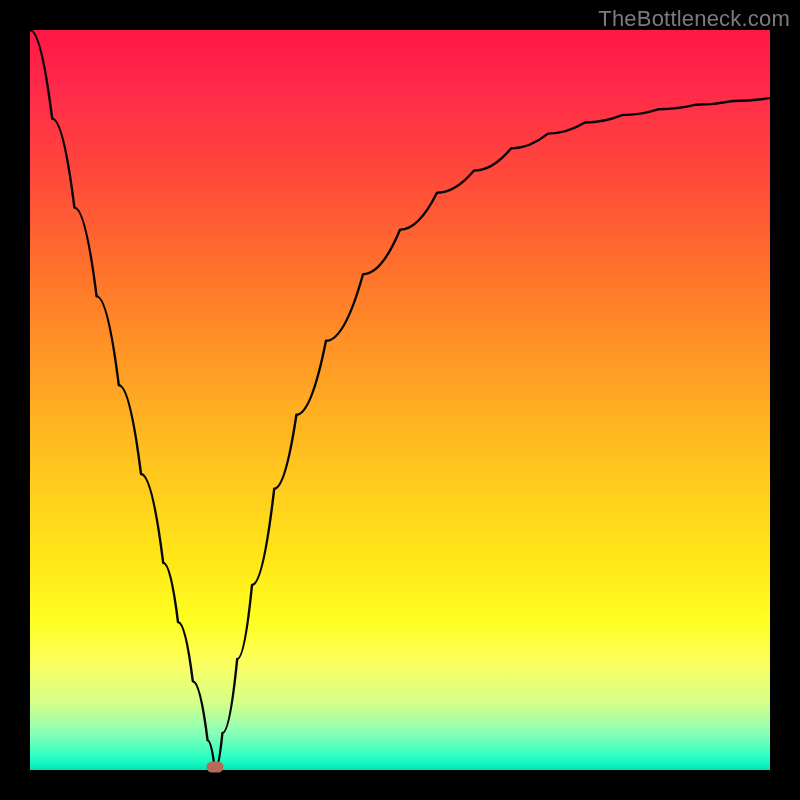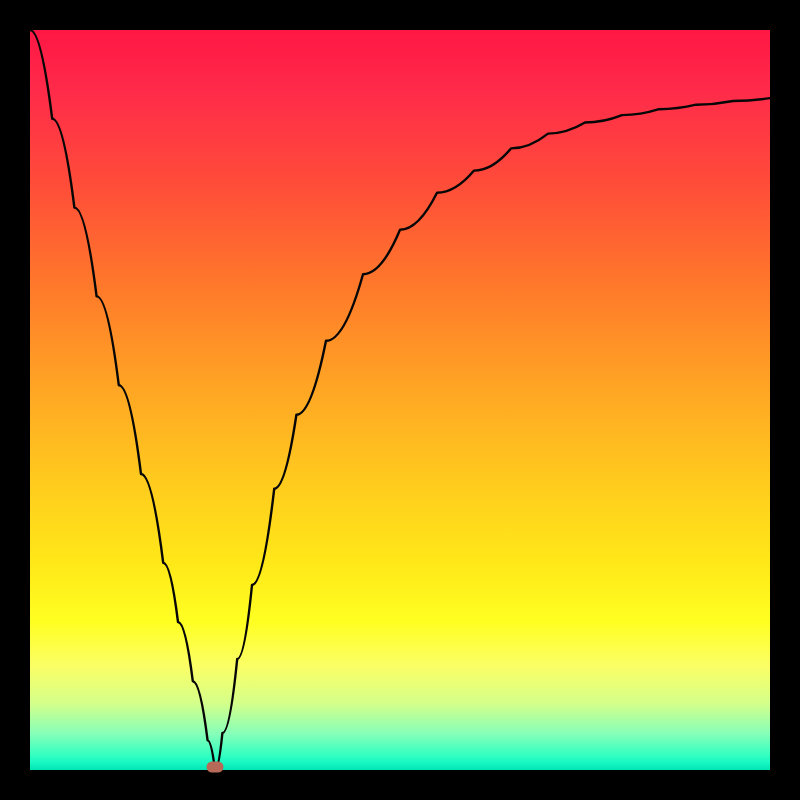--- a/index.html
+++ b/index.html
@@ -63,19 +63,20 @@
     height: 11px;
     border-radius: 6px;
     background: #b86a58;
     transform: translate(-50%, -50%);
   }
 </style>
 </head>
 <body>
 
 <div class="frame">
+  <div class="watermark">TheBottleneck.com</div>
   <div class="plot-area">
     <svg class="curve" viewBox="0 0 740 740" preserveAspectRatio="none">
       <path id="curve-path" fill="none" stroke-width="2.4" stroke-linejoin="round" stroke-linecap="round" d="M 0.0 0.0 Q 11.1 0.0 22.2 88.8 Q 33.3 88.8 44.4 177.6 Q 55.5 177.6 66.6 266.4 Q 77.7 266.4 88.8 355.2 Q 99.9 355.2 111.0 444.0 Q 122.1 444.0 133.2 532.8 Q 140.6 532.8 148.0 592.0 Q 155.4 592.0 162.8 651.2 Q 170.2 651.2 177.6 710.4 Q 181.3 710.4 185.0 740.0 Q 188.7 740.0 192.4 703.0 Q 199.8 703.0 207.2 629.0 Q 214.6 629.0 222.0 555.0 Q 233.1 555.0 244.2 458.8 Q 255.3 458.8 266.4 384.8 Q 281.2 384.8 296.0 310.8 Q 314.5 310.8 333.0 244.2 Q 351.5 244.2 370.0 199.8 Q 388.5 199.8 407.0 162.8 Q 425.5 162.8 444.0 140.6 Q 462.5 140.6 481.0 118.4 Q 499.5 118.4 518.0 103.6 Q 536.5 103.6 555.0 92.5 Q 573.5 92.5 592.0 85.1 Q 610.5 85.1 629.0 79.2 Q 647.5 79.2 666.0 74.7 Q 684.5 74.7 703.0 71.0 Q 721.5 71.0 740.0 68.1" stroke="#070707"></path>
     </svg>
     <div id="marker" class="marker" style="left: 185px; top: 737px; background: rgb(184, 106, 88);"></div>
   </div>
 </div>
 
 </body></html>

